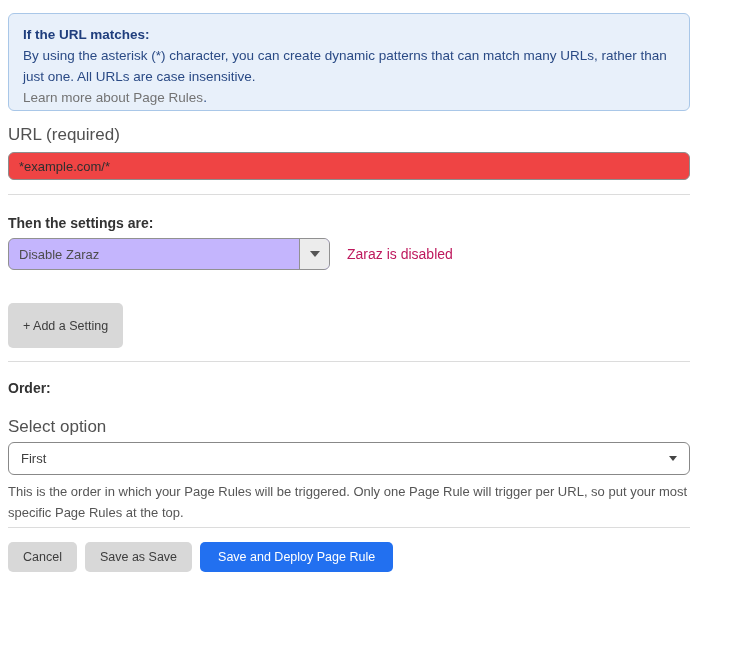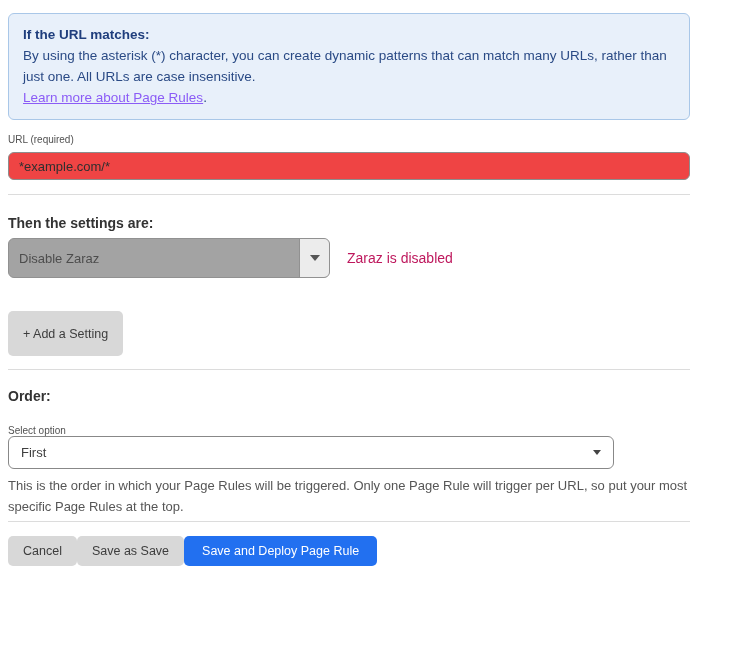--- a/index.html
+++ b/index.html
@@ -19,38 +19,37 @@
     font-weight: bold;
     color: #3a3a3a;
     letter-spacing: 0.1px;
   }
 
   .info-box {
     margin-top: 13px;
     background: #e8f0fa;
     border: 1px solid #a9c7e8;
     border-radius: 6px;
-    padding: 10px 14px 11px;
+    padding: 10px 14px 2px;
     font-size: 13.5px;
     line-height: 21px;
     color: #2a4a85;
   }
   .info-box .info-heading {
     font-weight: bold;
     color: #1f3e7d;
   }
   .info-box a {
-    color: #8b5cf6;
-    text-decoration: underline;
+    color: #737373;
     cursor: pointer;
   }
 
   .field-label {
     margin-top: 14px;
-    font-size: 10px;
+    font-size: 17px;
     color: #515151;
   }
   .url-input {
     display: block;
     margin-top: 7px;
     width: 682px;
     height: 28px;
     background: #ef4444;
     border: 1px solid #8d8d8d;
     border-radius: 6px;
@@ -81,22 +80,22 @@
   }
   .settings-heading { margin-top: 20px; }
 
   .picker-row {
     margin-top: 7px;
     display: flex;
     align-items: center;
   }
   .setting-picker {
     width: 322px;
-    height: 40px;
-    background: #a3a3a3;
+    height: 32px;
+    background: #c4b5fd;
     border: 1px solid #919191;
     border-radius: 6px;
     display: flex;
     align-items: stretch;
     cursor: pointer;
     overflow: hidden;
   }
   .setting-picker .picker-value {
     flex: 1;
     display: flex;
@@ -146,21 +145,22 @@
     background: #2270f0;
     color: #ffffff;
   }
   .add-setting-btn { margin-top: 33px; }
 
   .settings-divider { margin-top: 13px; }
   .order-heading { margin-top: 18px; }
   .order-label { margin-top: 21px; }
 
   .order-select {
-    width: 606px;
+    margin-top: 5px;
+    width: 682px;
     height: 33px;
     background: #ffffff;
     border: 1px solid #888888;
     border-radius: 6px;
     display: flex;
     align-items: center;
     justify-content: space-between;
     padding: 0 12px;
     font-size: 13px;
     color: #3f3f3f;
@@ -179,21 +179,21 @@
     color: #565656;
     width: 682px;
   }
 
   .footer-divider { margin-top: 4px; }
   .footer-actions {
     margin-top: 14px;
     display: flex;
     align-items: center;
   }
-  .footer-actions .btn { height: 30px; }
+  .footer-actions .btn { margin-right: 8px; height: 30px; }
   .footer-actions .btn-blue { padding: 0 18px; }
 </style>
 </head>
 <body>
 
 <div class="container">
 
 
   <div class="info-box">
     <div class="info-heading">If the URL matches:</div>

